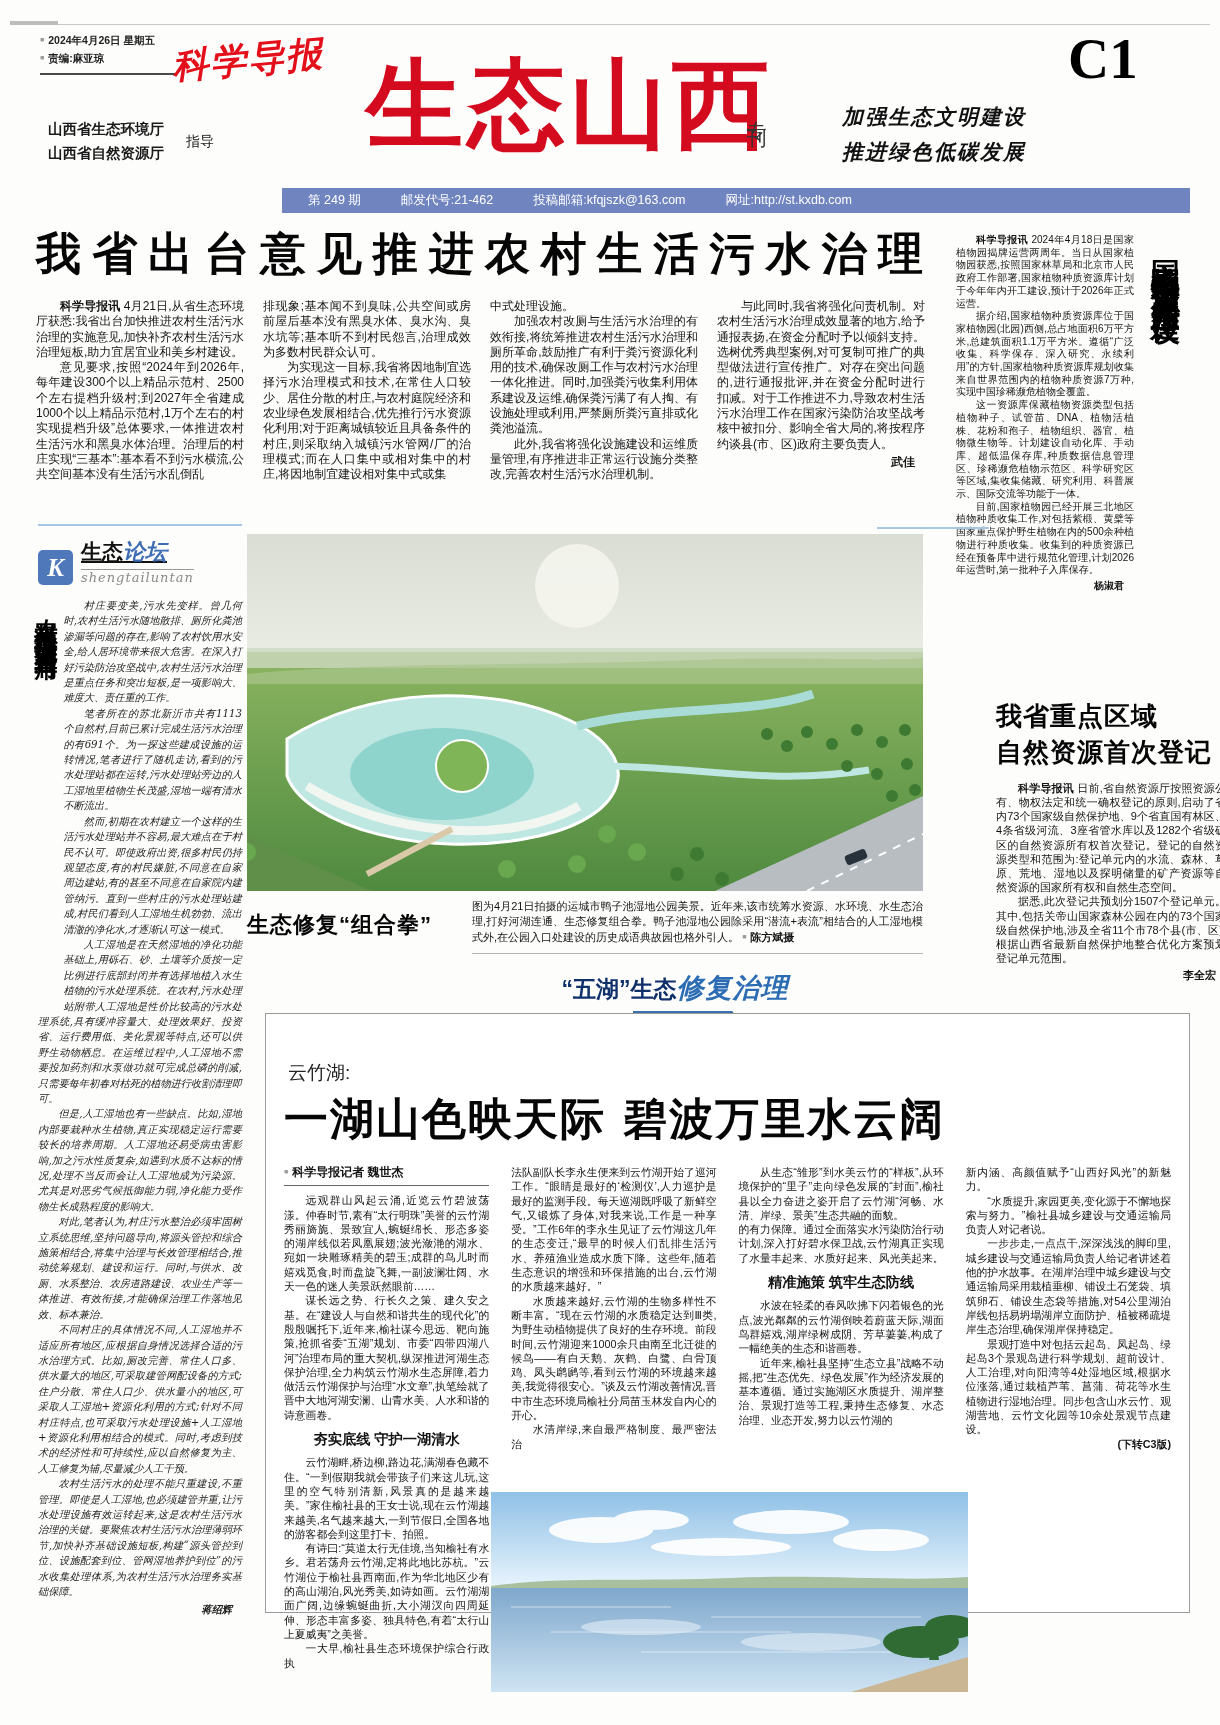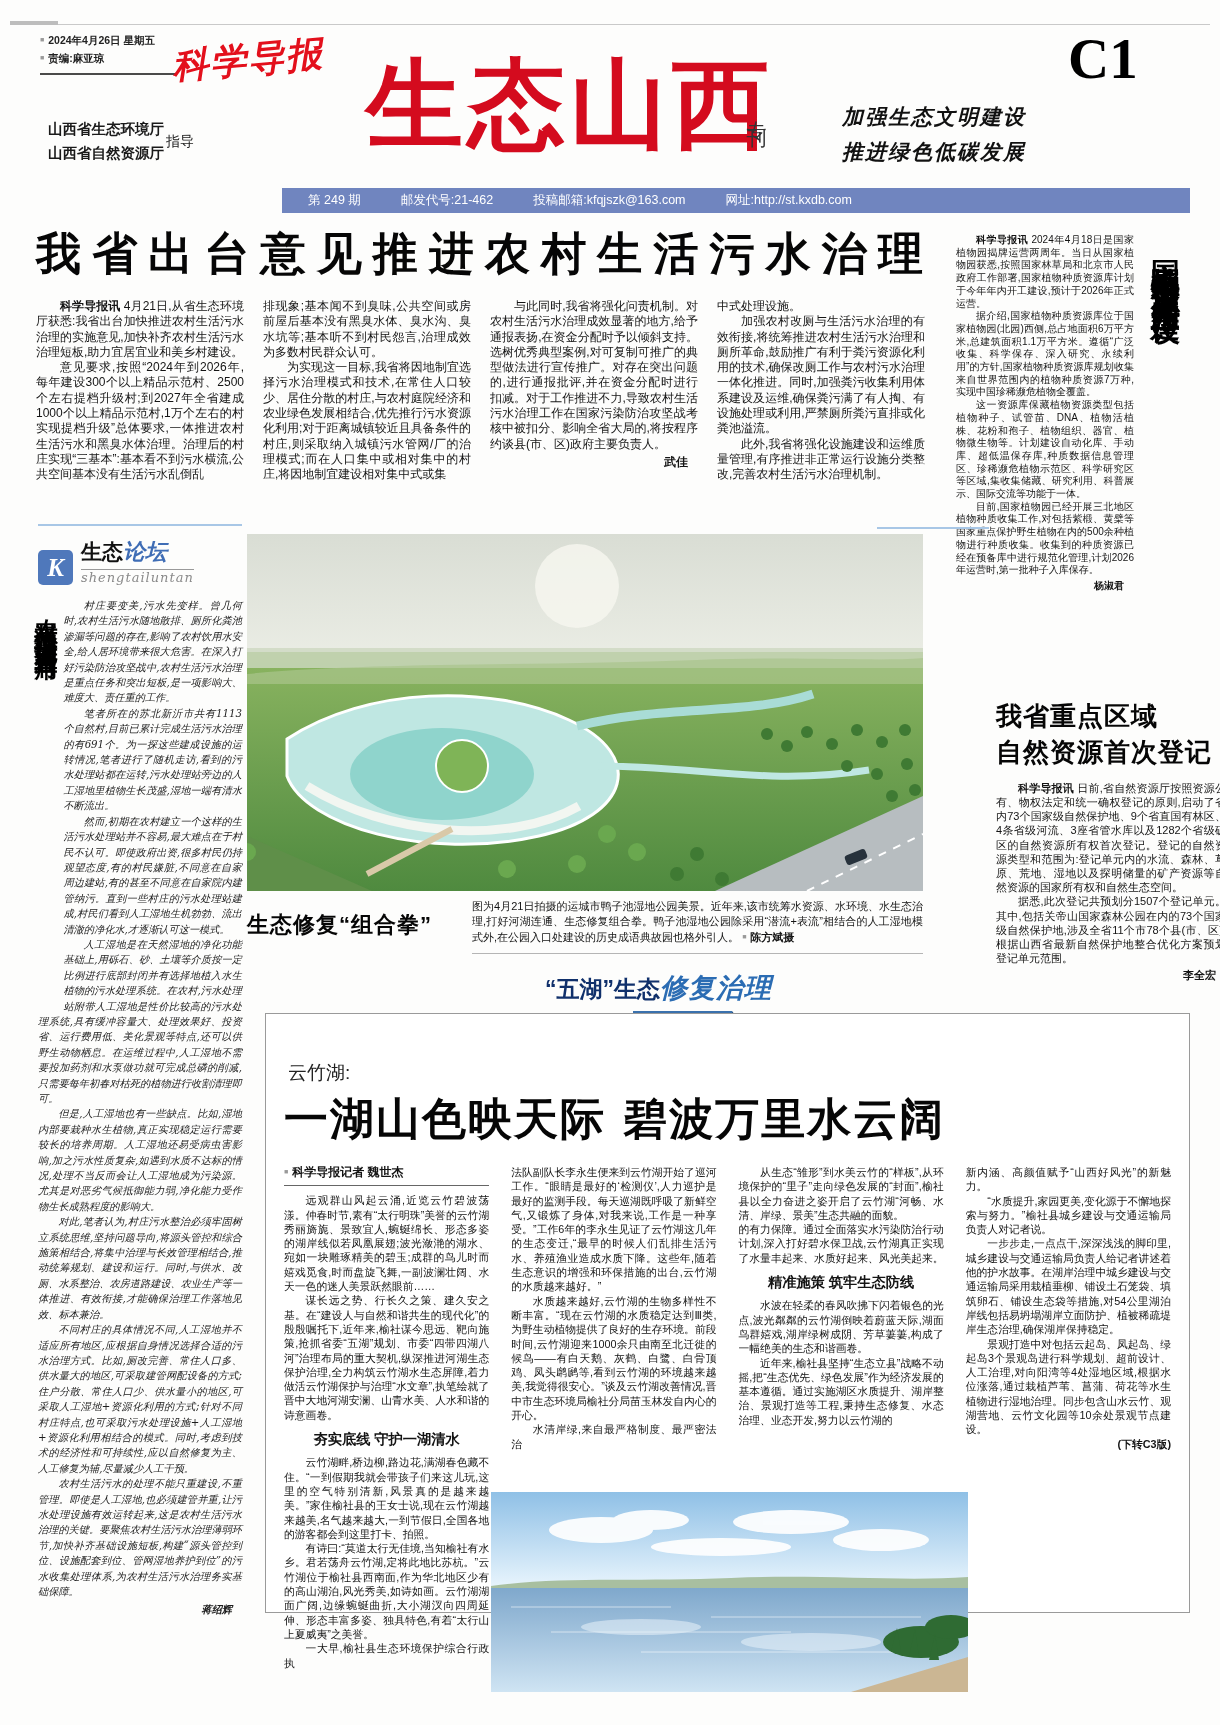--- a/index.html
+++ b/index.html
@@ -6,21 +6,21 @@
   .page{position:relative;width:1220px;height:1725px;background:#fdfdfc;margin:0 auto;overflow:hidden;
         font-family:"Liberation Sans","DejaVu Sans",sans-serif;color:#111;}
   .abs{position:absolute;}
   .rule{background:#c9c9c9;height:1px;}
   
   .dateline{left:40px;top:32px;width:136px;font-size:10.5px;font-weight:700;color:#222;
             border-bottom:2px solid #4a4a4a;padding-bottom:5px;white-space:nowrap;line-height:1.7;}
   .sqmark{color:#9a9a9a;font-size:7px;margin-right:4px;vertical-align:2px;}
   .masthead-logo{left:172px;top:36px;font-family:"DejaVu Serif",serif;font-style:italic;font-weight:900;
             font-size:36px;color:#e3101c;transform:rotate(-5deg);letter-spacing:2px;}
-  .guidance{left:48px;top:118px;display:flex;align-items:center;gap:2px;}
+  .guidance{left:48px;top:118px;display:flex;align-items:center;gap:22px;}
   .g-orgs{font-size:14.5px;font-weight:700;line-height:1.65;color:#1a1a1a;}
   .g-label{font-size:14px;color:#1a1a1a;}
   .section-title{left:366px;top:54px;font-size:97px;line-height:1.05;font-weight:900;
             font-family:"DejaVu Serif",serif;color:#d40b1e;letter-spacing:5px;white-space:nowrap;}
   .zhuankan{left:744px;top:104px;writing-mode:vertical-rl;font-size:20px;letter-spacing:9px;color:#333;}
   .slogan{left:842px;top:100px;font-size:21px;font-weight:700;font-style:italic;
             font-family:"DejaVu Serif",serif;line-height:1.65;letter-spacing:2px;color:#111;}
   .pageno{left:1068px;top:26px;font-size:57px;font-weight:700;font-family:"Liberation Serif",serif;color:#000;}
   .issue-bar{left:282px;top:188px;width:908px;height:25px;background:#7085bf;color:#fff;font-size:12.5px;
             display:flex;align-items:center;gap:40px;padding-left:26px;box-sizing:border-box;white-space:nowrap;}
@@ -48,37 +48,37 @@
   .registry-title{font-size:26px;font-weight:900;line-height:1.4;margin:0 0 10px;color:#060606;letter-spacing:1px;}
   .registry-body{font-size:11px;line-height:14.2px;text-align:justify;color:#141414;}
   .blueline{background:#a8c7e6;height:2px;}
   
   .forum{left:38px;top:524px;width:204px;}
   .forum-topline{height:2px;background:#a8c7e6;margin-bottom:11px;}
   .forum-head{display:flex;gap:8px;align-items:flex-end;width:fit-content;}
   .k-logo{width:35px;height:35px;background:#4f78bb;color:#fff;border-radius:5px;display:flex;
           align-items:center;justify-content:center;font-family:"Liberation Serif",serif;
           font-size:25px;font-weight:700;font-style:italic;}
-  .brand-top{font-size:21px;font-weight:900;color:#111;white-space:nowrap;border-bottom:1px solid #999;padding-bottom:2px;}
+  .brand-top{font-size:21px;font-weight:900;color:#111;white-space:nowrap;border-bottom:1px solid #999;padding-bottom:2px;text-decoration:underline;}
   .brand-blue{color:#3f6db5;font-style:italic;font-family:"DejaVu Serif",serif;font-size:22px;}
   .pinyin{font-size:13px;color:#8a8a8a;font-style:italic;letter-spacing:1px;font-family:"DejaVu Serif",serif;}
   .forum-body{margin-top:13px;font-family:"DejaVu Serif",serif;font-style:italic;font-size:10.2px;
           line-height:15.4px;text-align:justify;color:#1d1d1d;}
   .forum-vtitle{float:left;writing-mode:vertical-rl;font-size:23px;font-weight:900;font-style:normal;
           font-family:"Liberation Sans",sans-serif;letter-spacing:3px;height:398px;margin:3px 10px 4px 0;color:#000;}
   
   .photo1{left:247px;top:534px;width:676px;height:357px;}
   .photo1 svg{display:block;}
   .caption{left:247px;top:899px;width:676px;display:flex;gap:20px;align-items:flex-start;}
   .caption-title{width:205px;font-size:22px;font-weight:900;padding-top:11px;letter-spacing:1px;color:#060606;}
   .caption-text{flex:1;font-size:11px;line-height:15.2px;text-align:justify;border-bottom:1px solid #b5b5b5;
           padding-bottom:7px;color:#141414;}
   .credit{font-weight:700;white-space:nowrap;}
   
-  .series-badge{left:545px;top:970px;width:260px;text-align:left;}
+  .series-badge{left:545px;top:970px;width:260px;text-align:center;}
   .badge-line1{white-space:nowrap;}
   .badge-b1{font-size:23px;font-weight:900;color:#10306b;}
   .badge-b2{font-size:27px;font-weight:900;font-style:italic;color:#2b6cb3;letter-spacing:1px;}
   .badge-line2{display:flex;align-items:center;justify-content:center;gap:7px;margin-top:5px;}
   .hline{width:54px;height:1px;background:#8fb2d6;}
   .slashes{color:#2b6cb3;font-weight:900;font-style:italic;font-size:18px;letter-spacing:-1px;}
   .series-tag{background:#3a71ad;color:#fff;font-size:12.5px;font-weight:700;padding:3px 12px;position:relative;}
   .series-tag::after{content:"";position:absolute;right:-6px;top:0;border-left:6px solid #1f4c7e;
           border-top:8px solid transparent;border-bottom:14px solid transparent;}
   
@@ -139,27 +139,27 @@
     <div class="top-body">
       <div class="tcol">
           <p class="blk para"><b class="lead">科学导报讯  </b>4月21日,从省生态环境厅获悉:我省出台加快推进农村生活污水治理的实施意见,加快补齐农村生活污水治理短板,助力宜居宜业和美乡村建设。</p>
           <p class="blk para">意见要求,按照“2024年到2026年,每年建设300个以上精品示范村、2500个左右提档升级村;到2027年全省建成1000个以上精品示范村,1万个左右的村实现提档升级”总体要求,一体推进农村生活污水和黑臭水体治理。治理后的村庄实现“三基本”:基本看不到污水横流,公共空间基本没有生活污水乱倒乱</p>
         </div>
       <div class="tcol">
           <p class="blk cont">排现象;基本闻不到臭味,公共空间或房前屋后基本没有黑臭水体、臭水沟、臭水坑等;基本听不到村民怨言,治理成效为多数村民群众认可。</p>
           <p class="blk para">为实现这一目标,我省将因地制宜选择污水治理模式和技术,在常住人口较少、居住分散的村庄,与农村庭院经济和农业绿色发展相结合,优先推行污水资源化利用;对于距离城镇较近且具备条件的村庄,则采取纳入城镇污水管网/厂的治理模式;而在人口集中或相对集中的村庄,将因地制宜建设相对集中式或集</p>
         </div>
       <div class="tcol">
-          <p class="blk para">与此同时,我省将强化问责机制。对农村生活污水治理成效显著的地方,给予通报表扬,在资金分配时予以倾斜支持。选树优秀典型案例,对可复制可推广的典型做法进行宣传推广。对存在突出问题的,进行通报批评,并在资金分配时进行扣减。对于工作推进不力,导致农村生活污水治理工作在国家污染防治攻坚战考核中被扣分、影响全省大局的,将按程序约谈县(市、区)政府主要负责人。</p>
-          <p class="blk byline">武佳</p>
-        </div>
-      <div class="tcol">
           <p class="blk cont">中式处理设施。</p>
           <p class="blk para">加强农村改厕与生活污水治理的有效衔接,将统筹推进农村生活污水治理和厕所革命,鼓励推广有利于粪污资源化利用的技术,确保改厕工作与农村污水治理一体化推进。同时,加强粪污收集利用体系建设及运维,确保粪污满了有人掏、有设施处理或利用,严禁厕所粪污直排或化粪池溢流。</p>
           <p class="blk para">此外,我省将强化设施建设和运维质量管理,有序推进非正常运行设施分类整改,完善农村生活污水治理机制。</p>
+        </div>
+      <div class="tcol">
+          <p class="blk para">与此同时,我省将强化问责机制。对农村生活污水治理成效显著的地方,给予通报表扬,在资金分配时予以倾斜支持。选树优秀典型案例,对可复制可推广的典型做法进行宣传推广。对存在突出问题的,进行通报批评,并在资金分配时进行扣减。对于工作推进不力,导致农村生活污水治理工作在国家污染防治攻坚战考核中被扣分、影响全省大局的,将按程序约谈县(市、区)政府主要负责人。</p>
+          <p class="blk byline">武佳</p>
         </div>
     </div>
   </div>
 
   <div class="abs plant-story">
     <div class="plant-body">
         <p class="blk para"><b class="lead">科学导报讯  </b>2024年4月18日是国家植物园揭牌运营两周年。当日从国家植物园获悉,按照国家林草局和北京市人民政府工作部署,国家植物种质资源库计划于今年年内开工建设,预计于2026年正式运营。</p>
         <p class="blk para">据介绍,国家植物种质资源库位于国家植物园(北园)西侧,总占地面积6万平方米,总建筑面积1.1万平方米。遵循“广泛收集、科学保存、深入研究、永续利用”的方针,国家植物种质资源库规划收集来自世界范围内的植物种质资源7万种,实现中国珍稀濒危植物全覆盖。</p>
         <p class="blk para">这一资源库保藏植物资源类型包括植物种子、试管苗、DNA、植物活植株、花粉和孢子、植物组织、器官、植物微生物等。计划建设自动化库、手动库、超低温保存库,种质数据信息管理区、珍稀濒危植物示范区、科学研究区等区域,集收集储藏、研究利用、科普展示、国际交流等功能于一体。</p>
         <p class="blk para">目前,国家植物园已经开展三北地区植物种质收集工作,对包括紫椴、黄檗等国家重点保护野生植物在内的500余种植物进行种质收集。收集到的种质资源已经在预备库中进行规范化管理,计划2026年运营时,第一批种子入库保存。</p>

